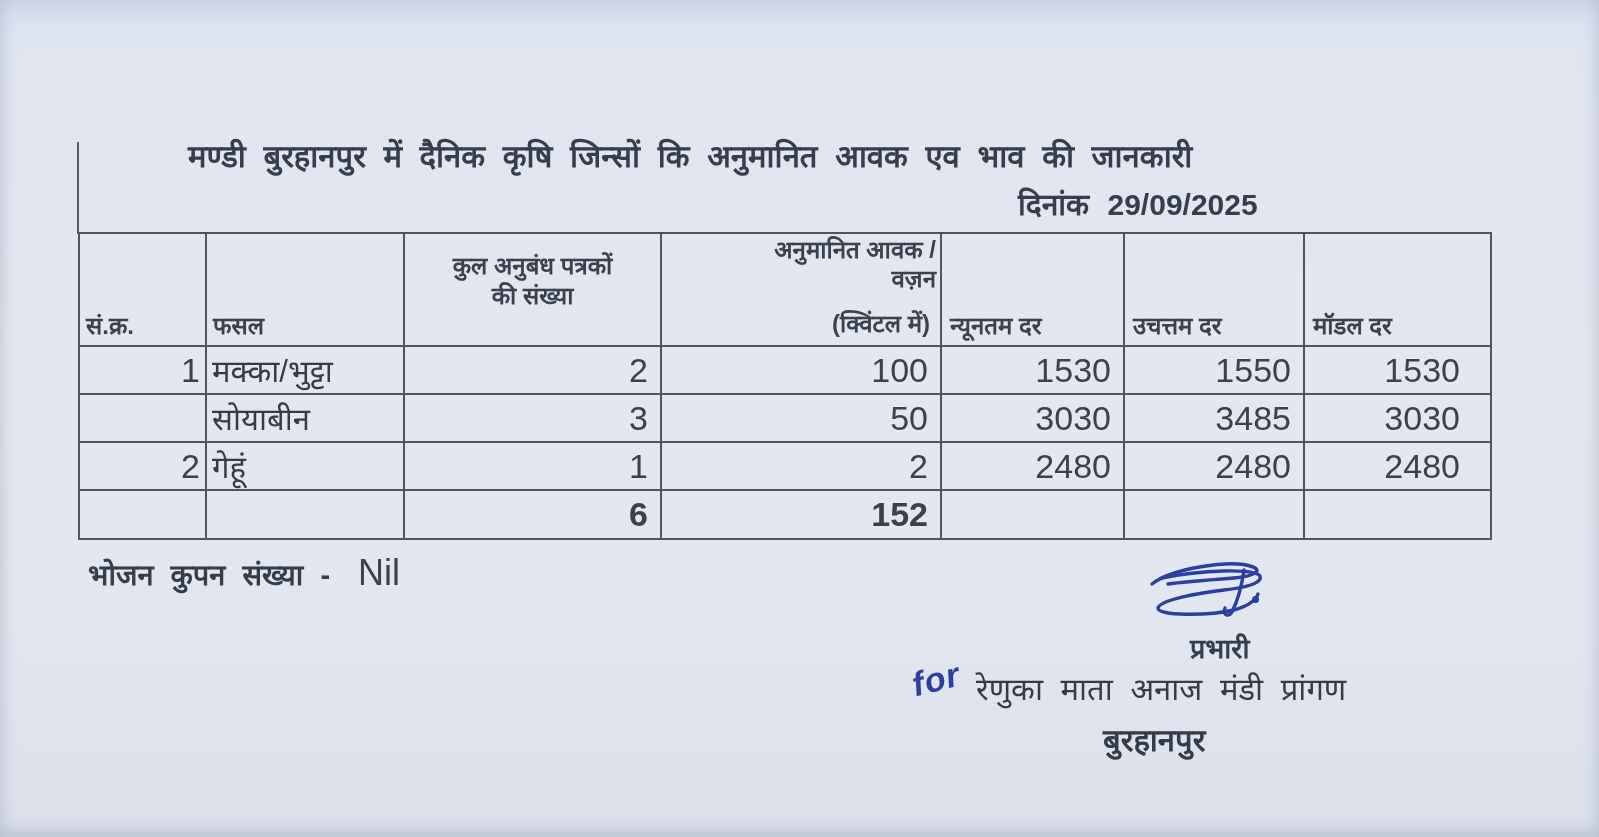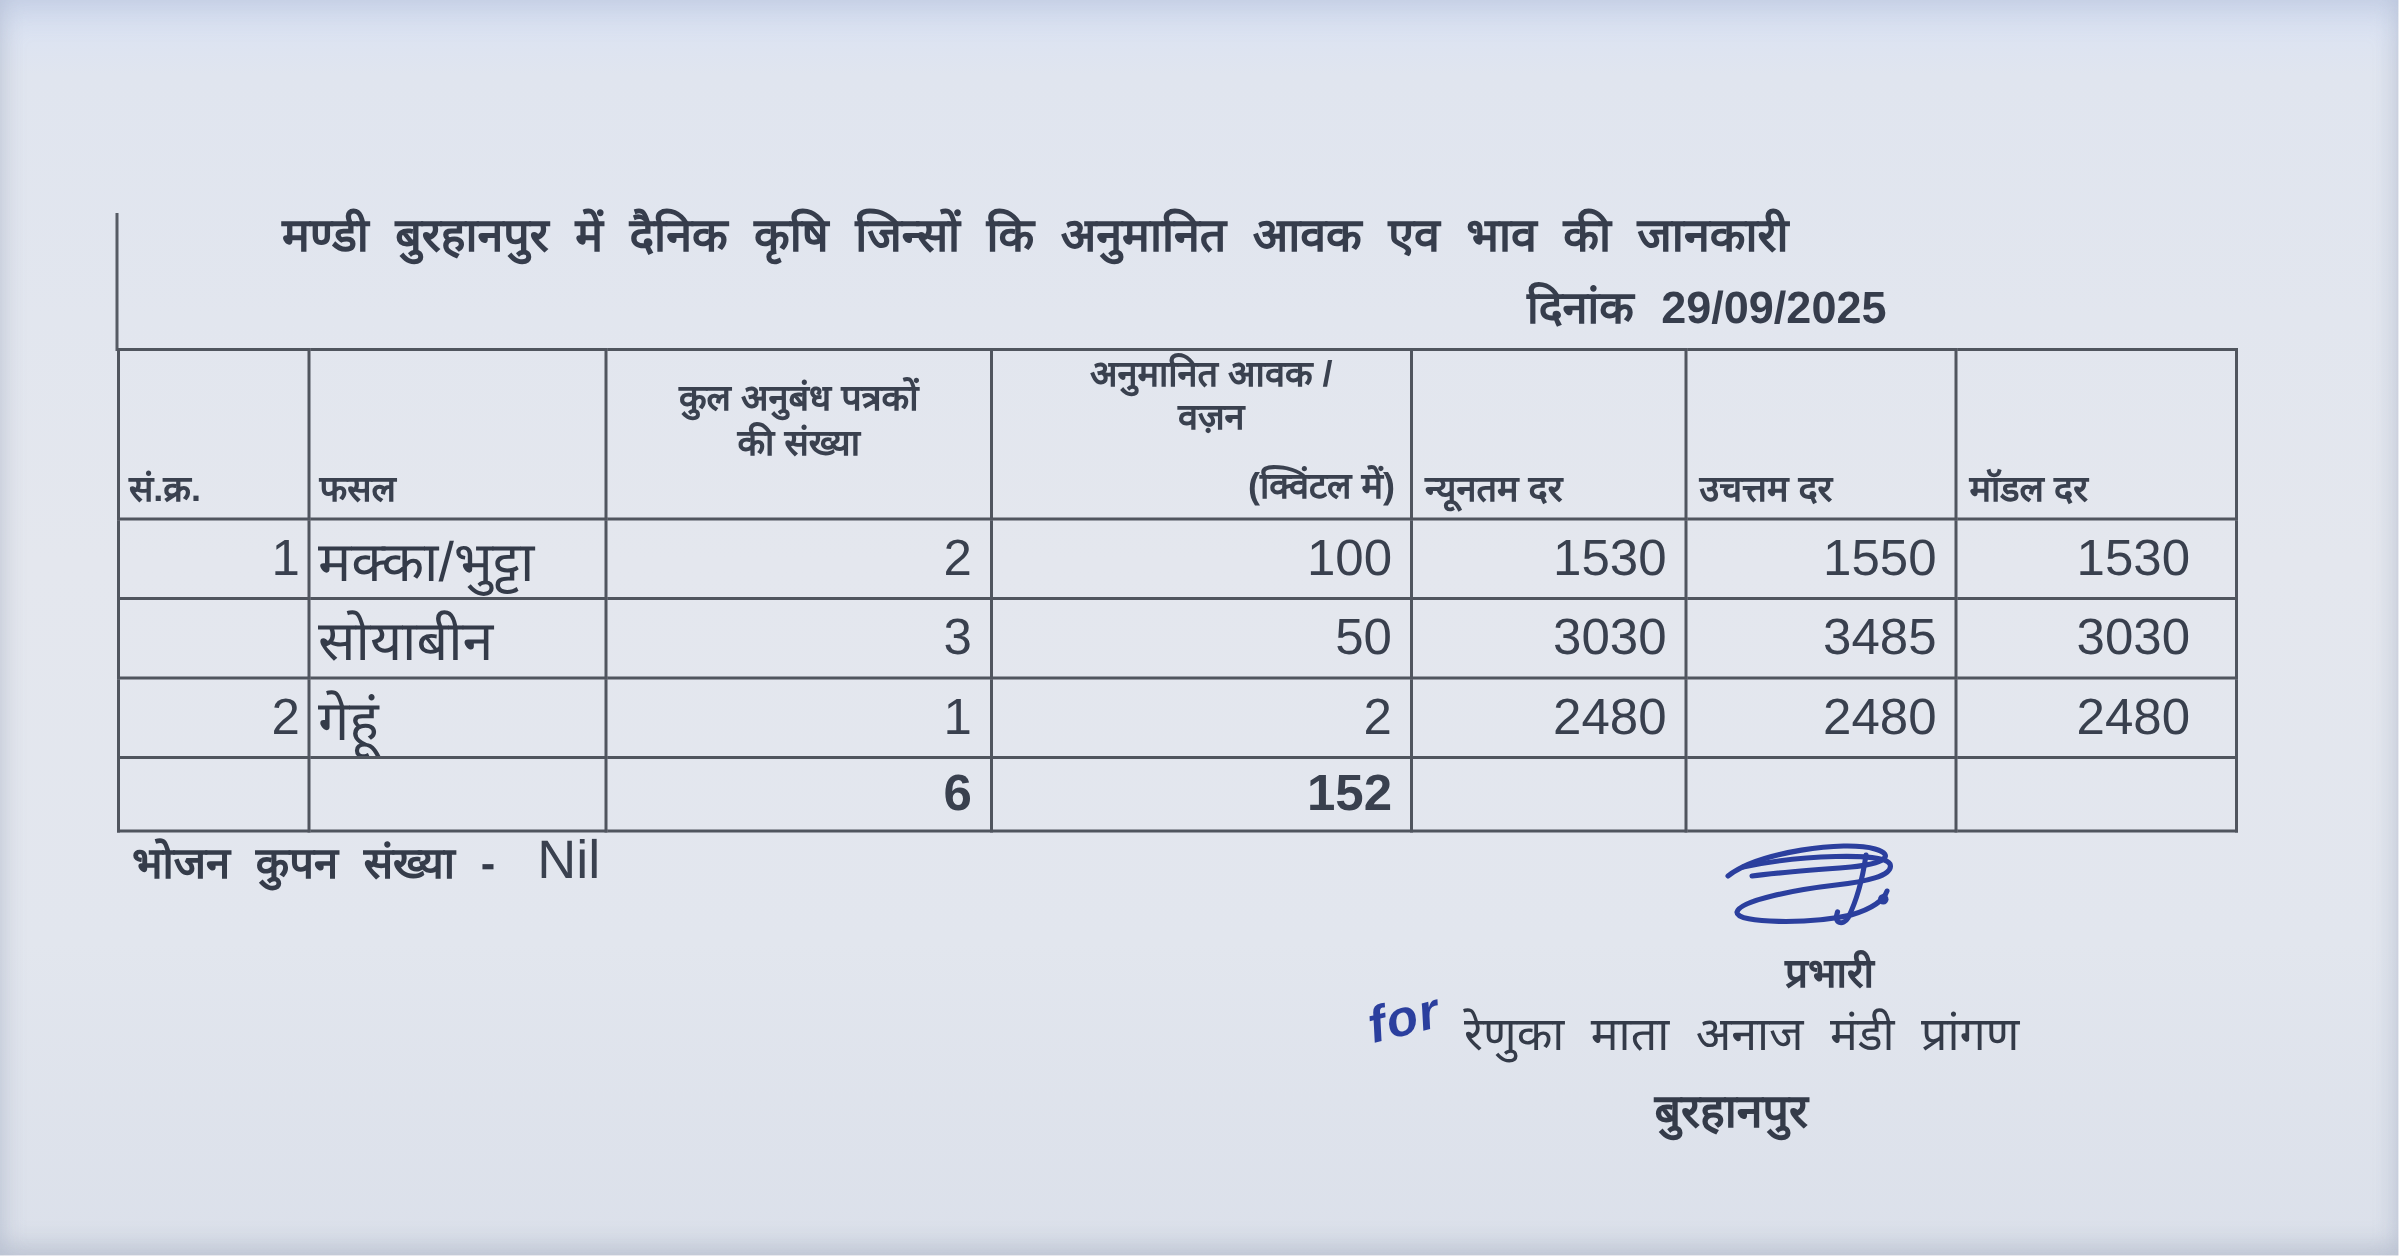--- a/index.html
+++ b/index.html
@@ -43,25 +43,25 @@
     overflow:hidden;
   }
   table.report th { font-weight:700; font-size:24px; color:#3a414f; }
   tr.header-row { height:113px; }
   tr.data-row { height:48px; }
   tr.total-row { height:49px; }
   th.h-serial, th.h-crop { vertical-align:bottom; text-align:left; padding:2px 4px 4px 6px; }
   th.h-contracts { vertical-align:middle; text-align:center; padding-bottom:18px; line-height:1.25; }
   th.h-arrival { vertical-align:top; padding:0; }
   .arrival-wrap { display:flex; flex-direction:column; justify-content:space-between; height:109px; }
-  .arrival-top { text-align:center; padding:2px 4px 0 17px; line-height:1.2; }
+  .arrival-top { text-align:right; padding:2px 4px 0 17px; line-height:1.2; }
   .arrival-unit { text-align:right; padding:0 10px 4px 0; }
   th.h-rate { vertical-align:bottom; text-align:left; padding:2px 4px 4px 8px; }
   td.c-serial { text-align:right; font-size:34px; padding-right:5px; color:#39404e; }
-  td.c-crop  { text-align:left; font-size:37px; padding-left:5px; color:#343b49; }
+  td.c-crop  { text-align:left; font-size:31px; padding-left:5px; color:#343b49; }
   td.c-num   { text-align:right; font-size:34px; padding-right:12px; color:#39404e; }
   td.c-modal { padding-right:30px; }
   tr.total-row td { font-weight:700; }
   .coupon-line {
     position:absolute; left:88px; top:552px;
     font-size:29px; font-weight:700; word-spacing:9px; white-space:nowrap;
     color:#353c4a;
   }
   .coupon-value { font-weight:400; font-size:36px; margin-left:28px; color:#3a414f; }
   .signature {

